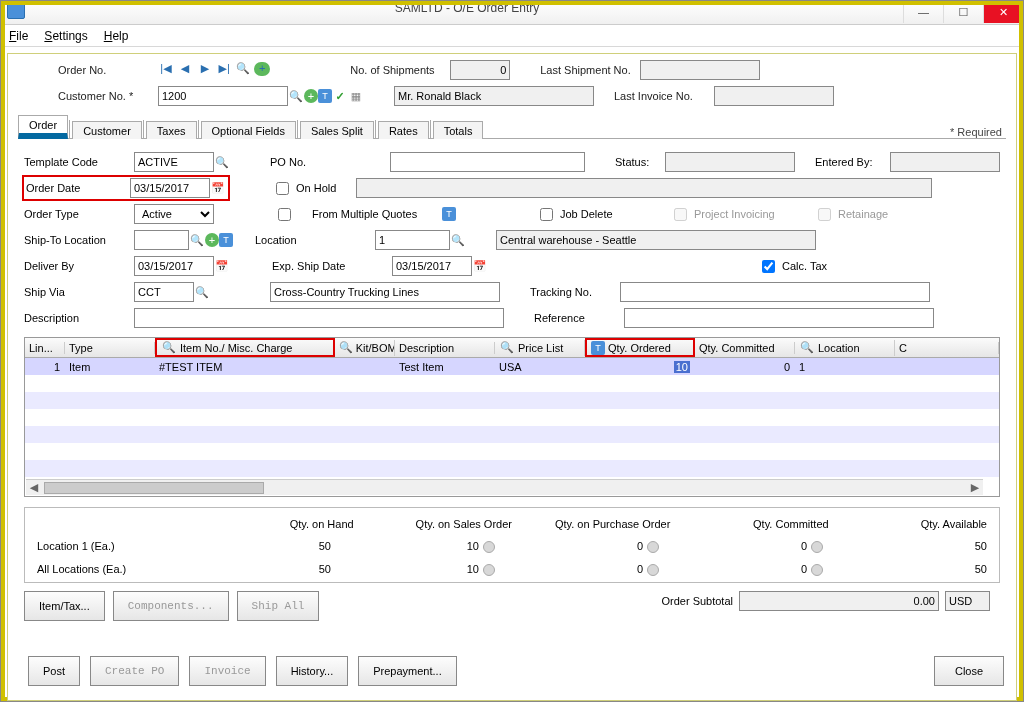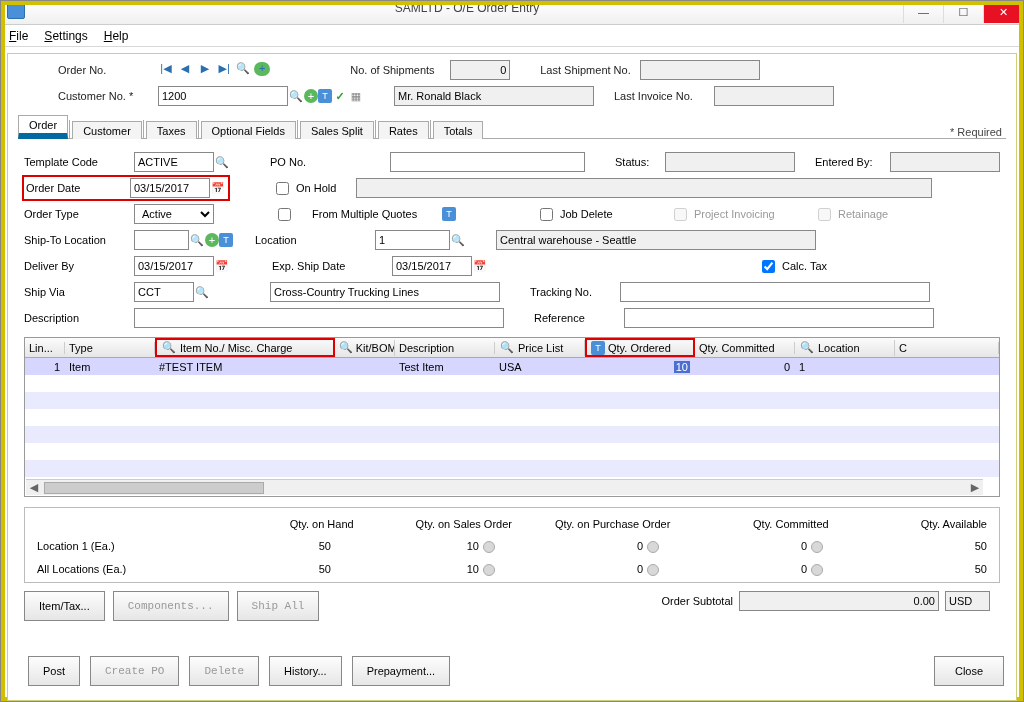--- a/index.html
+++ b/index.html
@@ -325,21 +325,21 @@
           <input class="input ro" style="width: 200px; text-align: right;" readonly="" value="0.00">
           <input class="input ro" style="width: 45px;" readonly="" value="USD">
         </div>
       </div>
 
     </div>
 
     <div class="footer-btns">
       <button class="btn">Post</button>
       <button class="btn dis" disabled="">Create PO</button>
-      <button class="btn dis" disabled="">Delete</button>
+      <button class="btn dis" disabled="">Invoice</button>
       <button class="btn">History...</button>
       <button class="btn">Prepayment...</button>
     </div>
     <div class="close-btn">
       <button class="btn" style="width:70px">Close</button>
     </div>
 
   </div>
 </div>
 

